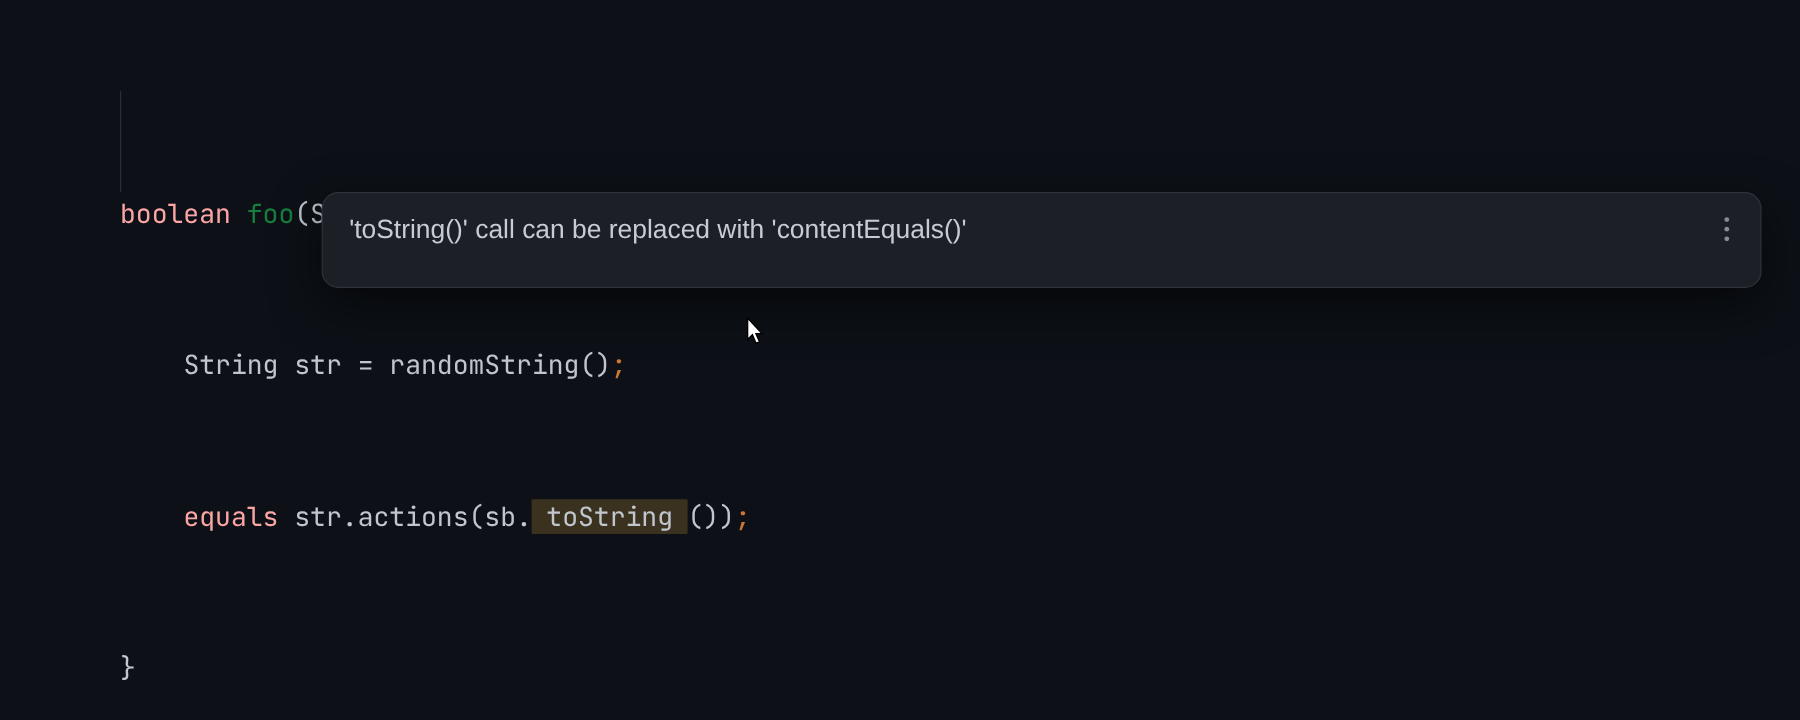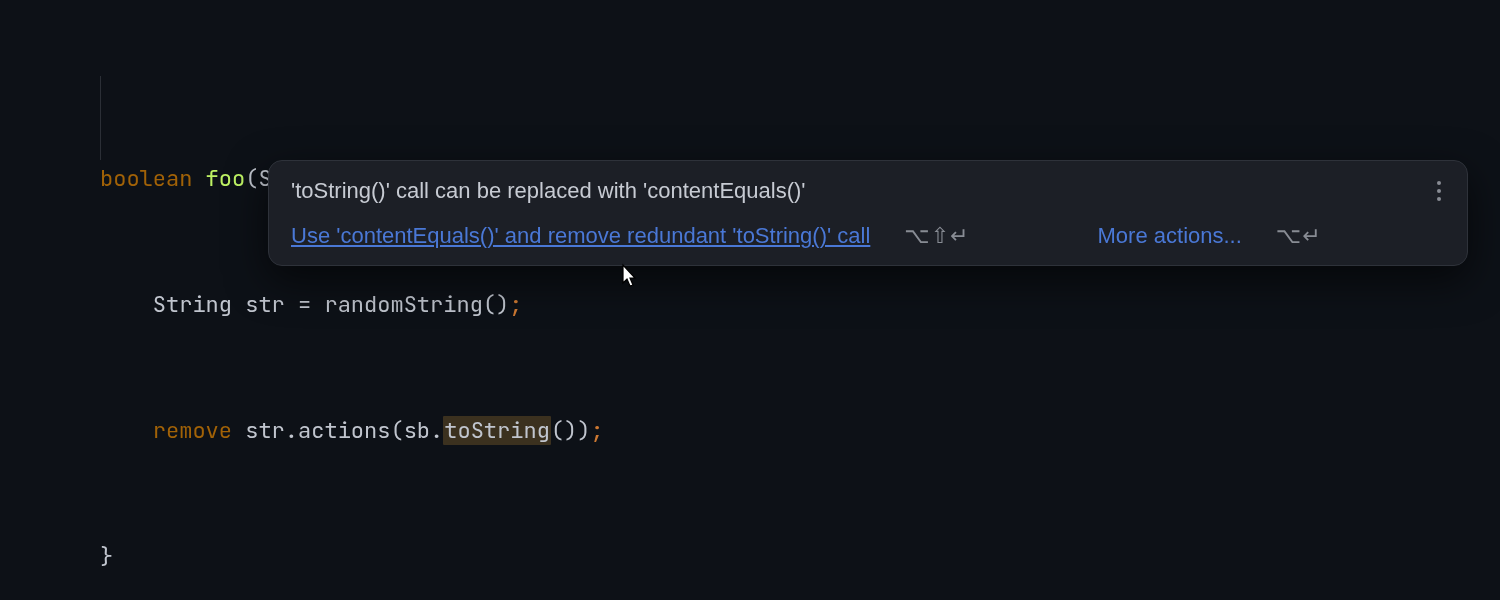--- a/index.html
+++ b/index.html
@@ -21,31 +21,31 @@
     position: relative;
   }
   .indent-guide {
     position: absolute;
     left: 100px;
     top: 76px;
     width: 1px;
     height: 84px;
     background: #2b2f36;
   }
-  .kw { color: #a16207; }
-  .fn { color: #bef264; }
+  .kw { color: #fca5a5; }
+  .fn { color: #15803d; }
   .ty { color: #c0c5ce; }
   .id { color: #c0c5ce; text-align: center; }
   .op { color: #c0c5ce; }
   .pn { color: #c0c5ce; }
   .semi { color: #cc7832; }
   .hl {
     background: #3b311f;
     border-radius: 1px;
-    padding: 0 1px;
+    padding: 0 12px;
   }
 
   .tooltip {
     position: absolute;
     left: 268px;
     top: 160px;
     width: 1200px;
     background: #1c1f26;
     border: 1px solid #2e323a;
     border-radius: 14px;
@@ -110,36 +110,30 @@
     pointer-events: none;
   }
 </style>
 </head>
 <body>
 
 <div class="editor">
   <div class="indent-guide"></div>
   <div><span class="kw">boolean</span> <span class="fn">foo</span><span class="pn">(</span><span class="ty">StringBuilder</span><span class="id"> sb</span><span class="pn">)</span><span class="pn"> {</span></div>
   <div><span>    </span><span class="ty">String</span><span class="id"> str </span><span class="op">=</span><span> </span><span class="id">randomString()</span><span class="semi">;</span></div>
-  <div><span>    </span><span class="kw">remove</span><span> </span><span class="id">str</span><span class="op">.</span><span class="id">actions</span><span class="pn">(</span><span class="id">sb</span><span class="op">.</span><span class="hl"><span class="id">toString</span></span><span class="pn">()</span><span class="pn">)</span><span class="semi">;</span></div>
+  <div><span>    </span><span class="kw">equals</span><span> </span><span class="id">str</span><span class="op">.</span><span class="id">actions</span><span class="pn">(</span><span class="id">sb</span><span class="op">.</span><span class="hl"><span class="id">toString</span></span><span class="pn">()</span><span class="pn">)</span><span class="semi">;</span></div>
   <div><span class="pn">}</span></div>
 </div>
 
 <div class="tooltip">
   <div class="tooltip-header">
     <div class="tooltip-title">'toString()' call can be replaced with 'contentEquals()'</div>
     <div class="kebab">
       <span></span>
         <span></span>
         <span></span>
     </div>
   </div>
-  <div class="tooltip-actions">
-    <span class="tooltip-link">Use 'contentEquals()' and remove redundant 'toString()' call</span>
-    <span class="shortcut">⌥⇧↵</span>
-    <span class="more-actions">More actions...</span>
-    <span class="shortcut">⌥↵</span>
-  </div>
 </div>
 
 <svg class="cursor-pointer" width="24" height="28" viewBox="0 0 24 28">
   <path d="M7 2 L7 20 L11 16 L14 23 L17 22 L14 15 L19 15 Z" fill="#ffffff" stroke="#000000" stroke-width="1.2"></path>
 </svg>
 
 </body></html>

